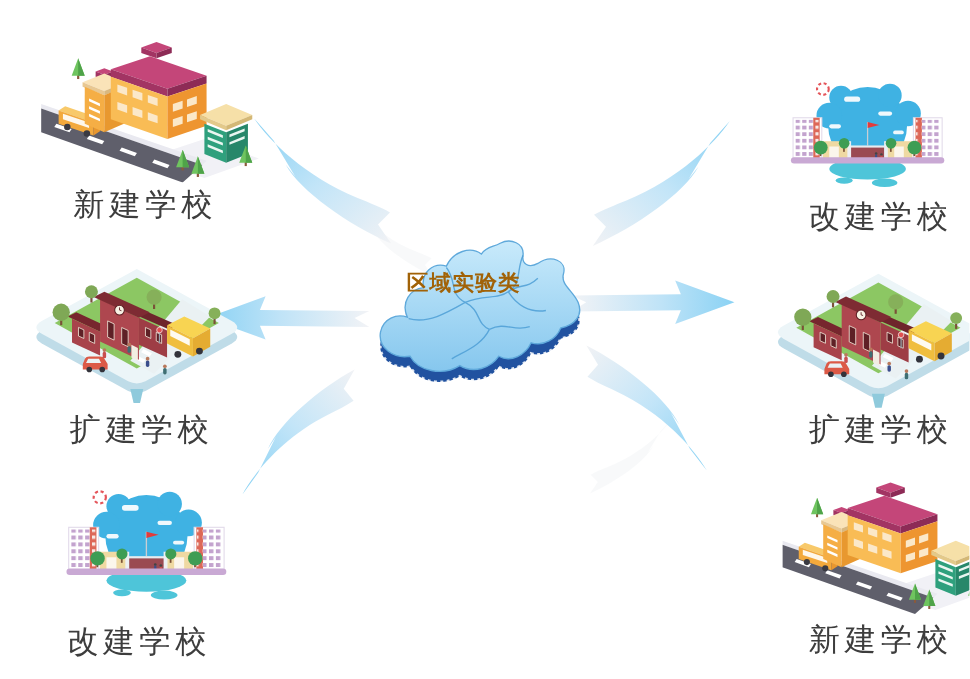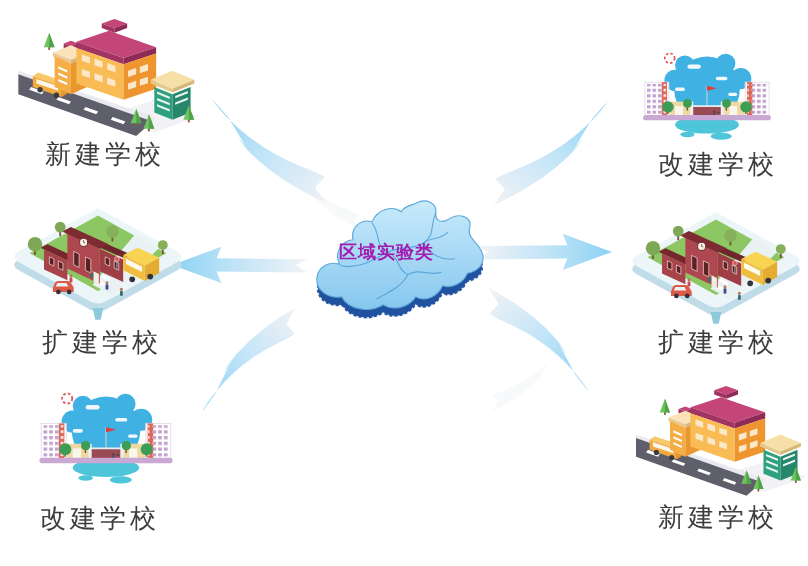--- a/index.html
+++ b/index.html
@@ -1,25 +1,25 @@
 <!DOCTYPE html>
 <html><head>
 <meta charset="utf-8">
 <style>
   html,body{margin:0;padding:0;background:#ffffff;}
   #stage{position:relative;width:808px;height:566px;background:#ffffff;overflow:hidden;
          font-family:"Liberation Sans","DejaVu Sans",sans-serif;}
   #arrows-layer{position:absolute;left:0;top:0;z-index:1;}
-  .node{position:absolute;z-index:2;margin:0;padding:0;}
+  .node{position:absolute;z-index:2;margin:16px;padding:0;}
   .illus{position:absolute;display:block;}
   .node-caption{position:absolute;font-size:26px;font-weight:300;color:#3d3d3d;
                 letter-spacing:4px;white-space:nowrap;line-height:1.1;}
   #center-map{position:absolute;left:309px;top:196px;z-index:2;}
-  #center-label{position:absolute;left:339px;top:240px;z-index:3;font-size:18px;
-                font-weight:800;color:#a21caf;letter-spacing:1px;white-space:nowrap;}
+  #center-label{position:absolute;left:339px;top:224px;z-index:3;font-size:18px;
+                font-weight:800;color:#a16207;letter-spacing:1px;white-space:nowrap;}
   #defs-holder{position:absolute;width:0;height:0;overflow:hidden;}
 </style>
 </head>
 <body>
 
 <div id="stage">
 
   <svg id="defs-holder" aria-hidden="true">
     <defs>
       <linearGradient id="swooshGrad" x1="1" y1="1" x2="0" y2="0">

